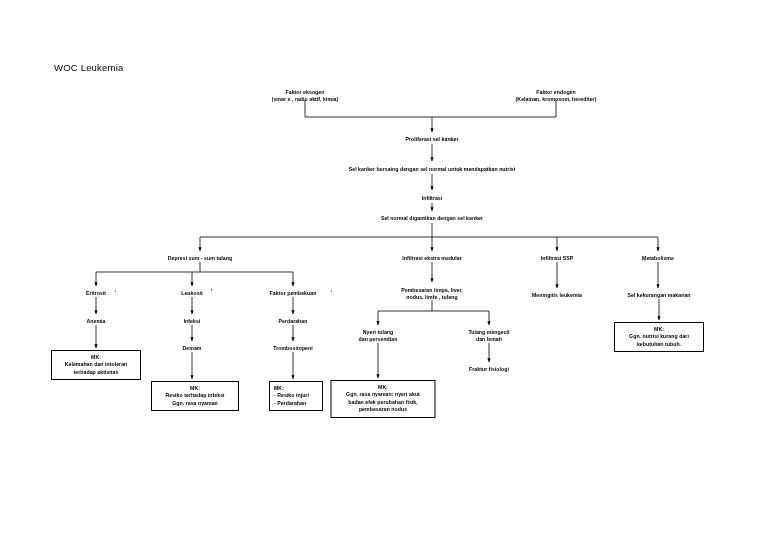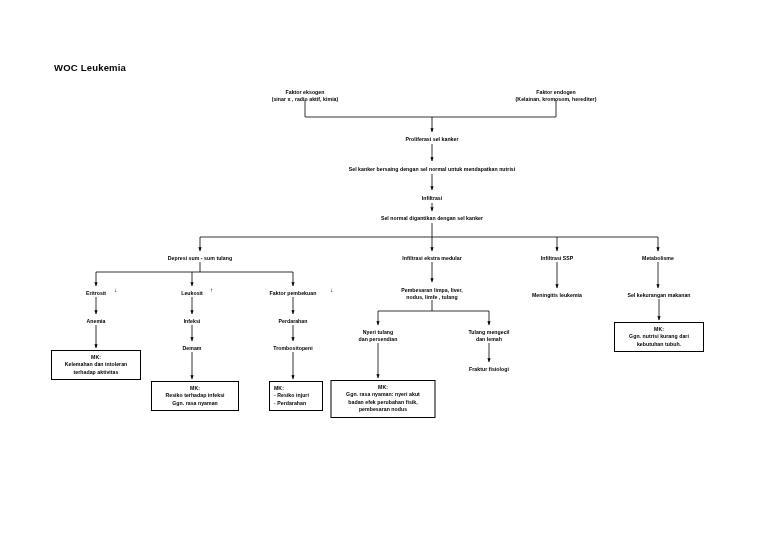--- a/index.html
+++ b/index.html
@@ -25,21 +25,21 @@
     left: 0;
     top: 0;
     width: 768px;
     height: 543px;
   }
   .page-title {
     position: absolute;
     left: 54px;
     top: 62px;
     font-size: 9.5px;
-    font-weight: bold;
+    font-weight: normal;
     letter-spacing: 0.2px;
     white-space: nowrap;
   }
   .node {
     position: absolute;
     font-size: 5.2px;
     font-weight: bold;
     line-height: 1.42;
     text-align: center;
     letter-spacing: 0.04px;

